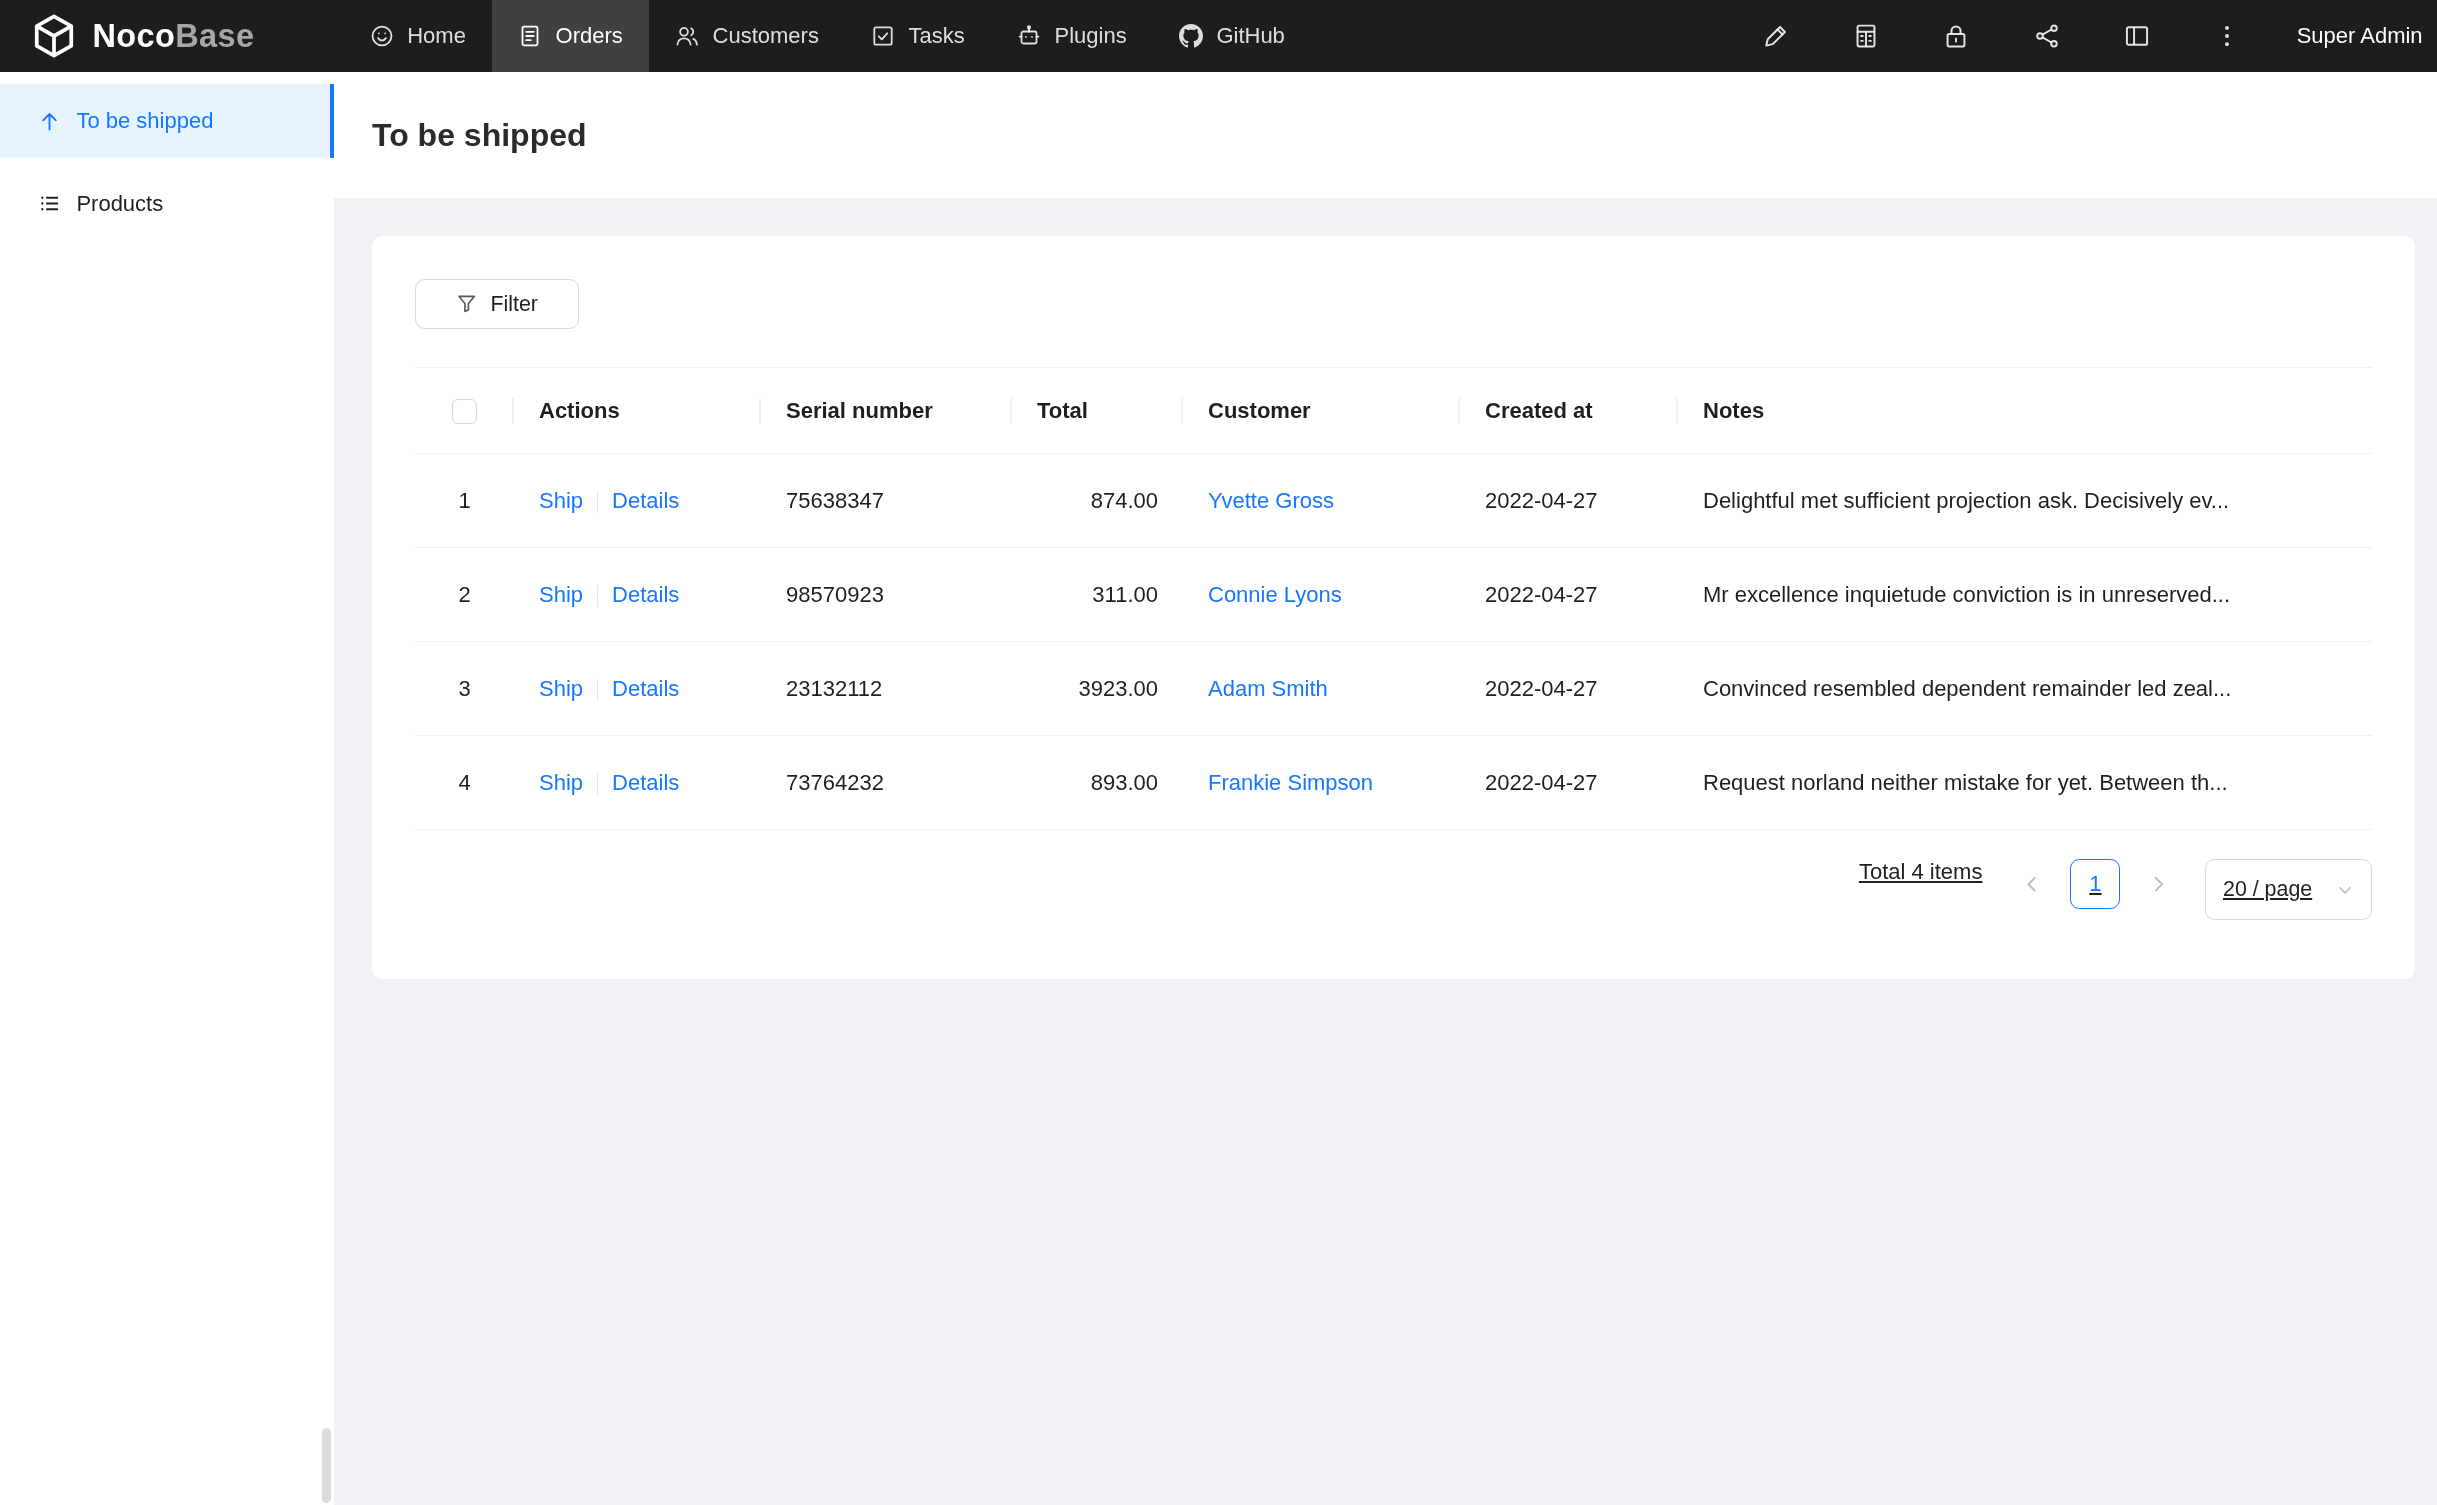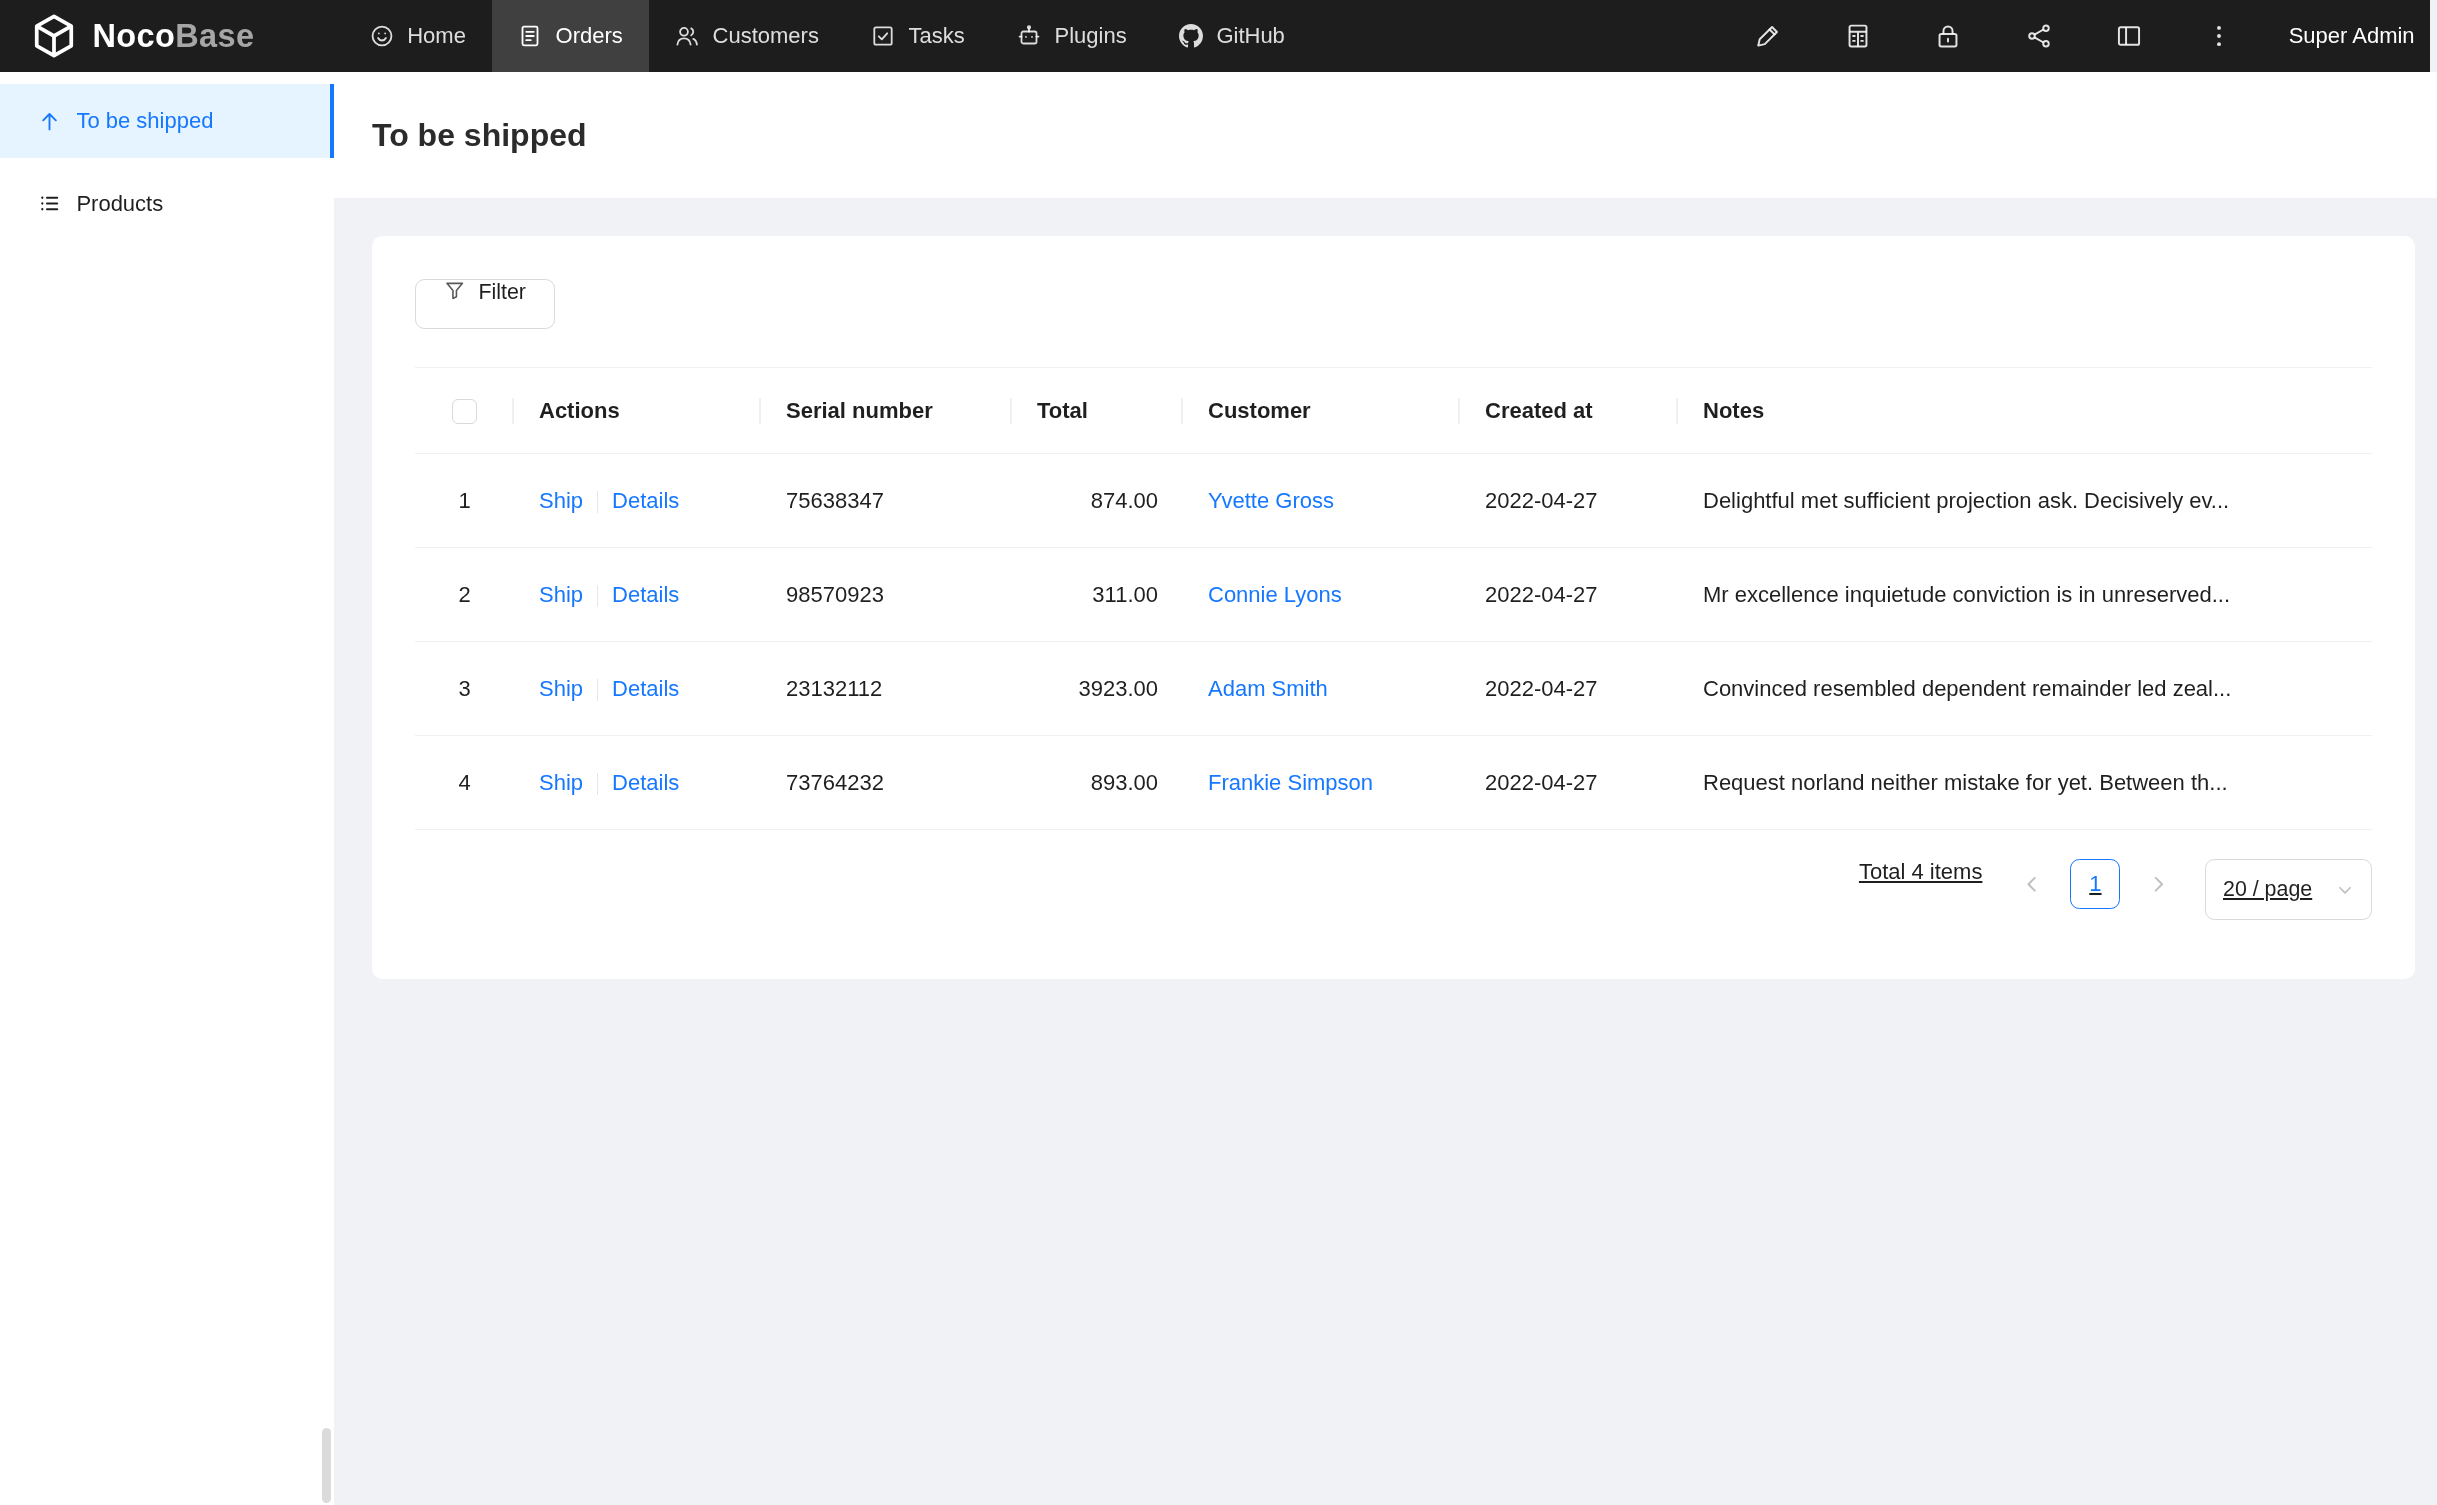--- a/index.html
+++ b/index.html
@@ -8,21 +8,21 @@
     font-family:"Liberation Sans","DejaVu Sans",sans-serif;
     background:#f0f2f5;
     color:rgba(0,0,0,0.88);
     position:relative;
     overflow:hidden;
   }
   svg { display:block; }
 
   
   .navbar {
-    position:absolute; top:0; left:0; right:8px; height:72px;
+    position:absolute; top:0; left:0; right:0; height:72px;
     background:#1d1d1d; color:#fff;
     display:flex; align-items:stretch; z-index:10;
   }
   .logo { display:flex; align-items:center; gap:15.4px; padding:0 89px 0 31px; cursor:pointer; }
   .logo svg { width:46px; height:46px; }
   .logo-text { font-size:32.5px; font-weight:700; letter-spacing:0.4px; white-space:nowrap; }
   .logo-text .base { color:#a6a6a6; }
   .nav-menu { display:flex; align-items:stretch; }
   .nav-item {
     display:flex; align-items:center; gap:13.7px; padding:0 26px;
@@ -67,21 +67,21 @@
   .page-title { font-size:32px; font-weight:600; color:#2b2b2b; }
 
   
   .main { position:absolute; top:198px; left:334px; right:0; bottom:0; background:#f0f2f5; }
   .card {
     margin:38px 23px 0 38px; height:743px;
     background:#fff; border-radius:10.3px; padding:43px 43px 0;
   }
 
   .filter-btn {
-    display:inline-flex; align-items:flex-start; gap:13px; height:50px; padding:0 28px;
+    display:inline-flex; align-items:center; gap:13px; height:50px; padding:0 40px;
     background:#fff; border:1.7px solid #d9d9d9; border-radius:9.4px;
     font-size:21.4px; color:rgba(0,0,0,0.88); cursor:pointer;
   }
   .filter-btn svg { width:21.4px; height:21.4px; color:rgba(0,0,0,0.65); }
 
   
   table { width:100%; border-collapse:collapse; table-layout:fixed; margin-top:38px; }
   col.c-sel{width:99px} col.c-act{width:247px} col.c-ser{width:251px}
   col.c-tot{width:171px} col.c-cus{width:277px} col.c-cre{width:218px}
   thead th {

